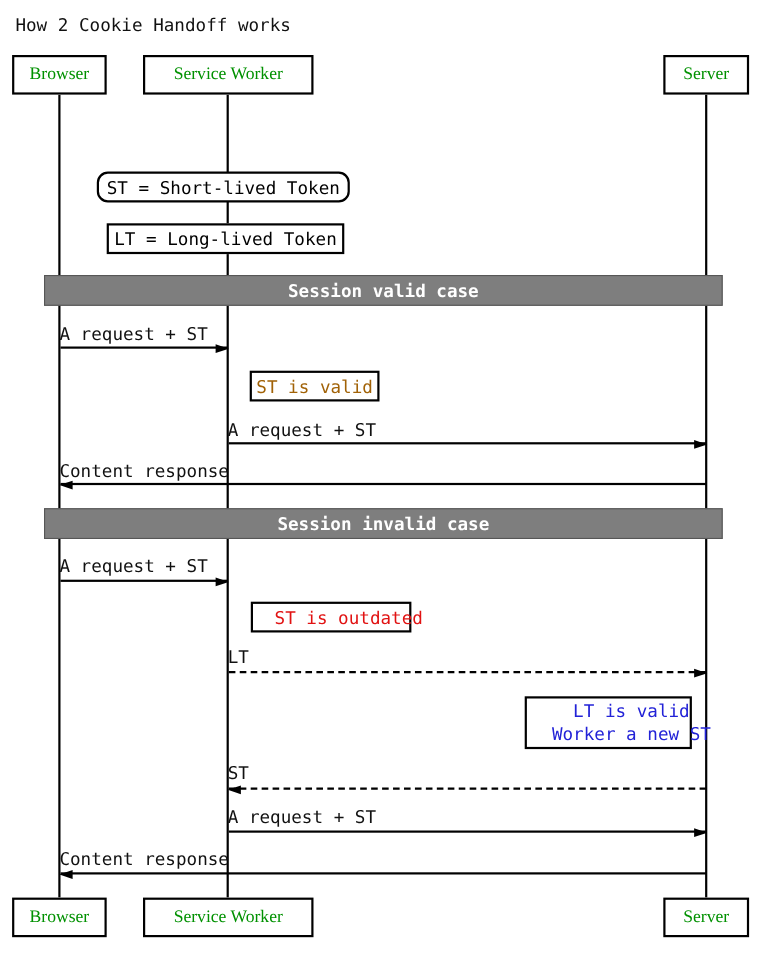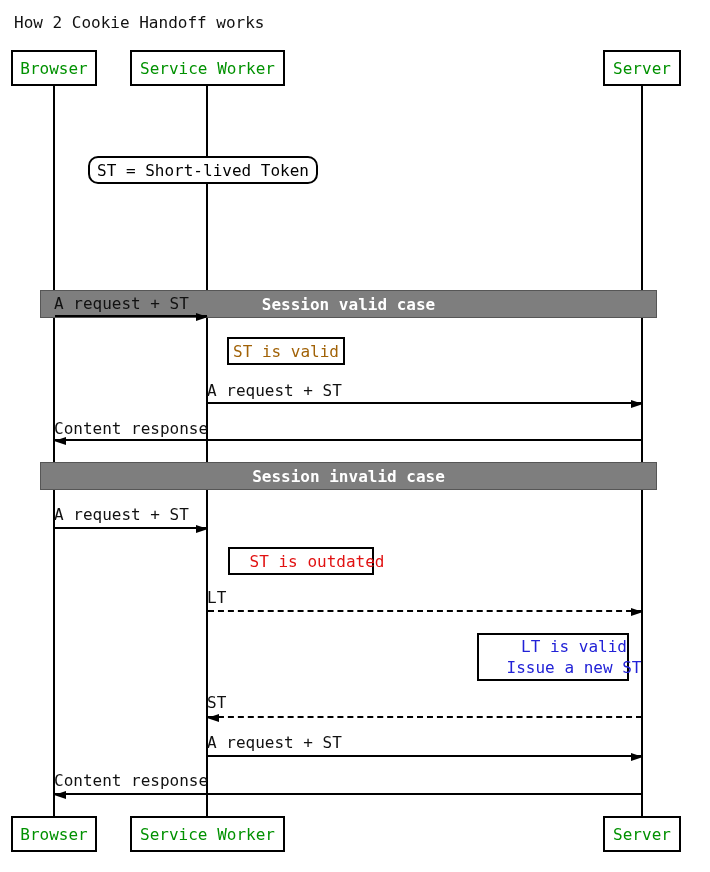--- a/index.html
+++ b/index.html
@@ -1,20 +1,20 @@
 <!DOCTYPE html>
 <html><head>
 <meta charset="utf-8">
 <style>
   html,body{margin:0;padding:0;background:#fff;}
   .canvas{position:relative;width:710px;height:872px;background:#fff;overflow:hidden;
           font-family:"DejaVu Sans Mono","Liberation Mono",monospace;color:#000;}
   .title{position:absolute;left:14px;top:13px;font-size:16px;color:#111;white-space:pre;}
   .actor{position:absolute;box-sizing:border-box;border:2px solid #000;background:#fff;
-         display:flex;align-items:center;justify-content:center;font-size:16px;}
+         display:flex;align-items:center;justify-content:center;font-size:16px;font-family:Liberation Serif, serif;}
   .lifeline{position:absolute;width:2px;background:#000;}
   .legend-note,.state-note{position:absolute;box-sizing:border-box;border:2px solid #000;background:#fff;
          display:flex;flex-direction:column;align-items:center;justify-content:center;
          font-size:16px;text-align:center;line-height:21px;white-space:pre;}
   .band{position:absolute;left:40px;width:617px;height:28px;box-sizing:border-box;
         background:#7e7e7e;border:1px solid #565656;color:#fff;font-weight:bold;
         display:flex;align-items:center;justify-content:center;font-size:16px;}
   .msg-label{position:absolute;font-size:16px;color:#111;text-align:left;white-space:pre;}
   .arrow{position:absolute;height:0;border-top:2px solid #000;}
   .arrow.dashed{border-top-style:dashed;}
@@ -40,22 +40,25 @@
   <div class="actor" style="left:130px;top:50px;width:155px;height:36px;">
     <span style="color: rgb(0, 145, 0);">Service Worker</span>
   </div>
   <div class="actor" style="left:603px;top:50px;width:78px;height:36px;">
     <span style="color: rgb(0, 145, 0);">Server</span>
   </div>
 
   <div class="legend-note" style="left:88px;top:156px;width:230px;height:28px;border-radius:10px;">
     <span>ST = Short-lived Token</span>
   </div>
+  <div class="legend-note" style="left:97px;top:203px;width:216px;height:28px;">
+    <span>LT = Long-lived Token</span>
+  </div>
 
-  <div class="band" style="top: 250px; background: rgb(126, 126, 126); margin-top: 40px;">
+  <div class="band" style="top: 250px; background: rgb(126, 126, 126);">
     <span>Session valid case</span>
   </div>
 
   <div class="msg-label" style="left:54px;top:294px;width:153px;">A request + ST</div>
   <div class="arrow to-right" style="left:55px;top:315px;width:152px;">
       <span class="head"></span>
     </div>
 
   <div class="state-note" style="left:227px;top:337px;width:118px;height:28px;">
     <span style="color: #a16207;">ST is valid</span>
@@ -84,21 +87,21 @@
     <span style="color: rgb(225, 18, 18);">ST is outdated</span>
   </div>
 
   <div class="msg-label" style="left:207px;top:588px;width:435px;">LT</div>
   <div class="arrow dashed to-right" style="left:208px;top:610px;width:434px;">
       <span class="head"></span>
     </div>
 
   <div class="state-note" style="left:477px;top:633px;width:152px;height:48px;padding-left:42px;">
     <span style="color: rgb(34, 34, 215);">LT is valid</span>
-    <span style="color: rgb(34, 34, 215);">Issue a new ST</span>
+    <span style="color: rgb(34, 34, 215);">Worker a new ST</span>
   </div>
 
   <div class="msg-label" style="left:207px;top:693px;width:388px;">ST</div>
   <div class="arrow dashed to-left" style="left:208px;top:716px;width:434px;">
       <span class="head"></span>
     </div>
 
   <div class="msg-label" style="left:207px;top:733px;width:435px;">A request + ST</div>
   <div class="arrow to-right" style="left:208px;top:755px;width:434px;">
       <span class="head"></span>

